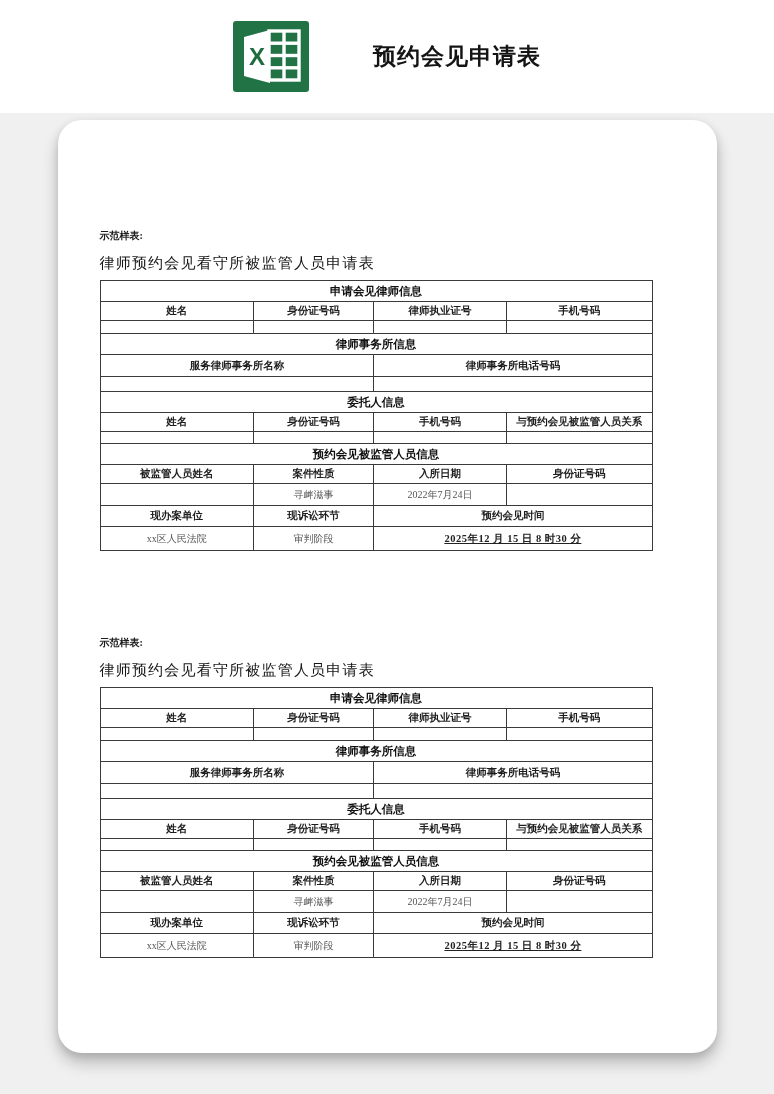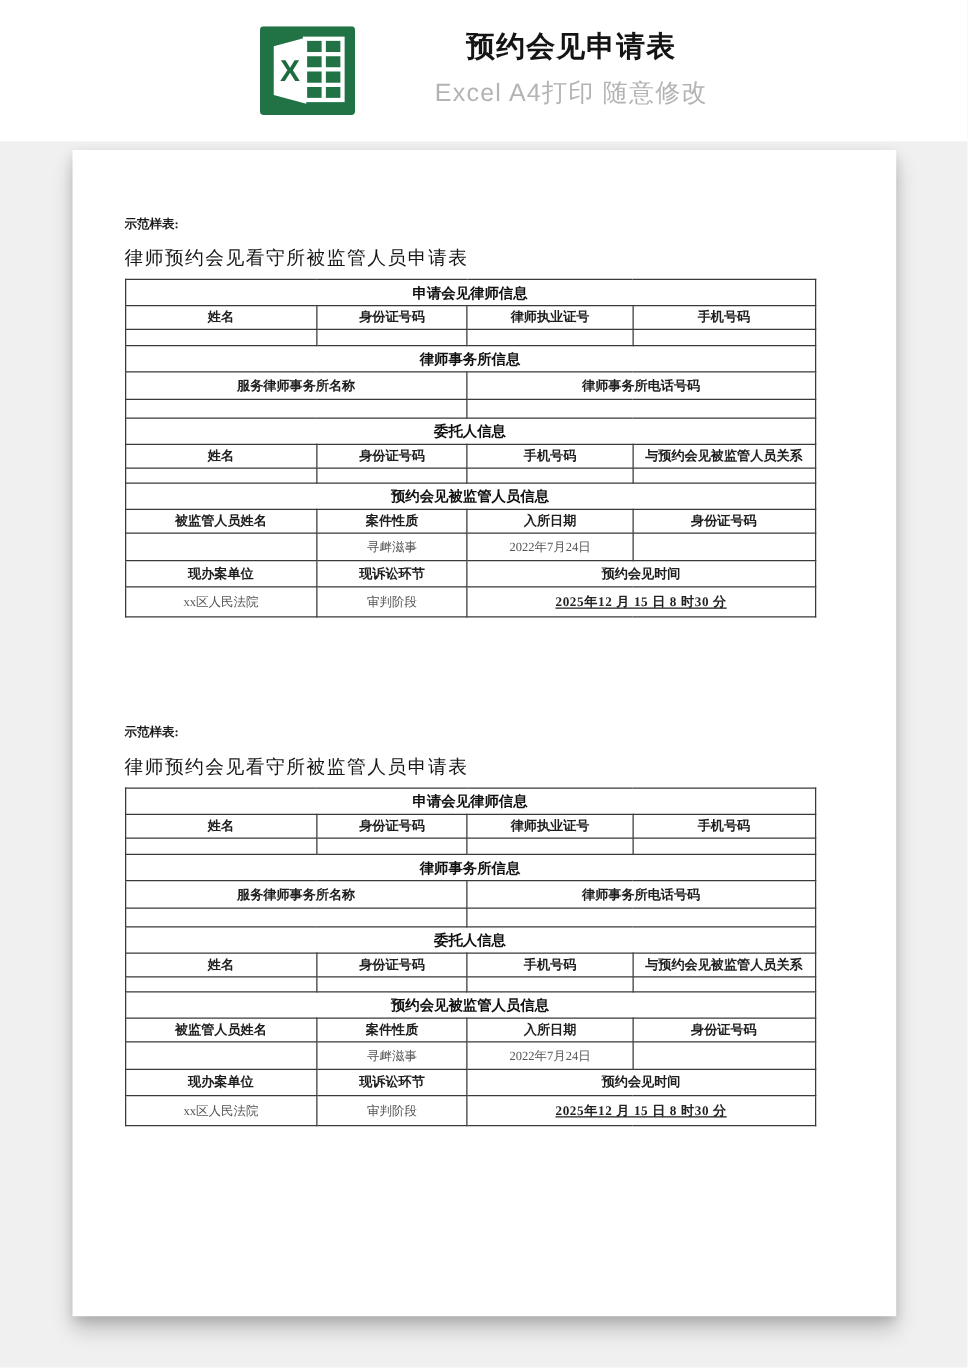--- a/index.html
+++ b/index.html
@@ -28,22 +28,23 @@
     margin-top:10px;
     font-size:20px; color:#b3b3b3; letter-spacing:1px;
   }
 
   
   .page {
     width:659px; height:933px;
     margin:7px auto 0 auto;
     background:#ffffff;
     box-shadow:0 10px 16px rgba(0,0,0,0.22), 0 3px 8px rgba(0,0,0,0.12);
-    padding:52px 64px 0 42px;
+    padding:109px 64px 0 42px;
     position:relative;
+    border-radius:24px;
   }
 
   .sample-block { width:553px; }
   .sample-block + .sample-block { margin-top:85px; }
 
   .sample-label {
     font-family:"Liberation Serif", serif;
     font-size:10px; font-weight:bold; color:#1c1c1c;
   }
   .table-title {
@@ -86,21 +87,20 @@
         <line x1="36" y1="34.5" x2="66" y2="34.5"></line>
         <line x1="36" y1="46.8" x2="66" y2="46.8"></line>
       </g>
 
       <polygon points="11,16 37,9 37,62 11,55" fill="#ffffff"></polygon>
       <text x="24" y="44" text-anchor="middle" font-family="Liberation Sans, sans-serif" font-size="24" font-weight="bold" fill="#1e6b40">X</text>
     </svg>
   </div>
   <div class="header-text">
     <div class="header-title">预约会见申请表</div>
-    <div class="header-subtitle">Excel A4打印 随意修改</div>
   </div>
 </div>
 
 <div class="page">
 
   <section class="sample-block">
     <div class="sample-label">示范样表:</div>
     <h2 class="table-title">律师预约会见看守所被监管人员申请表</h2>
     <table class="form-table">
         <colgroup>

